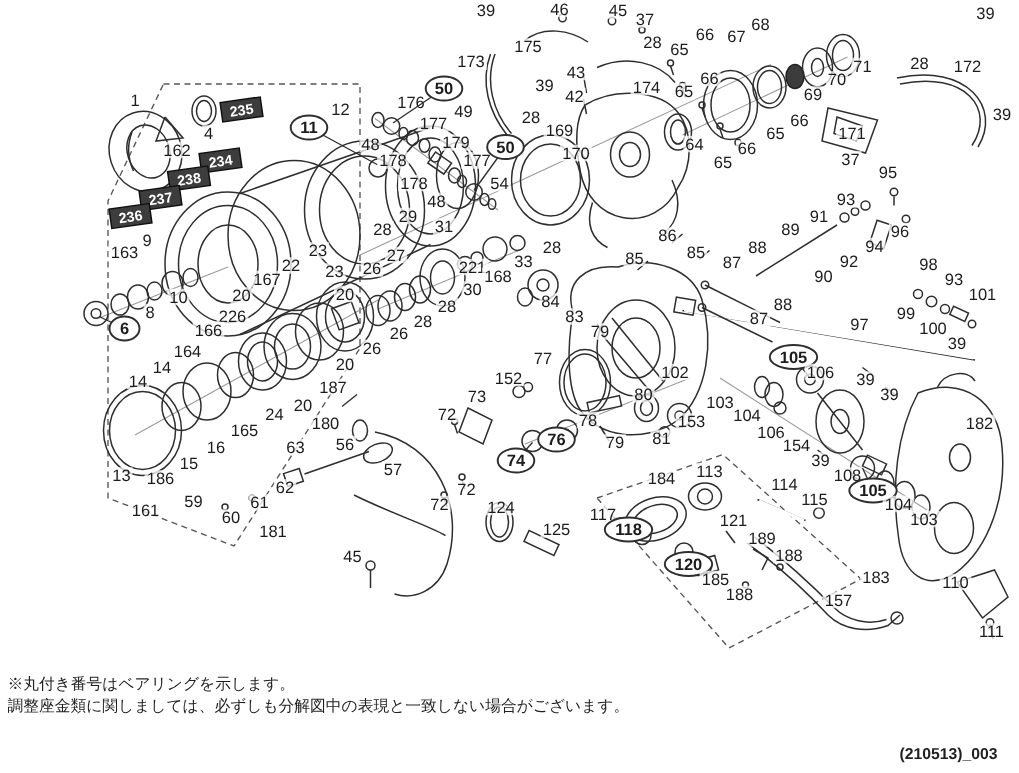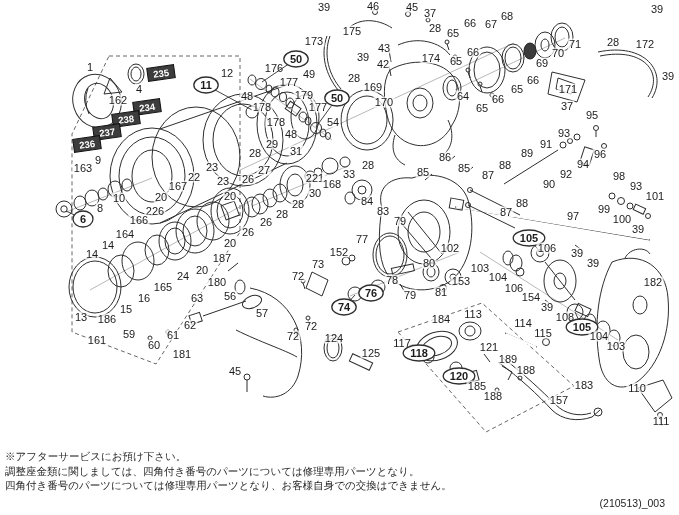--- a/index.html
+++ b/index.html
@@ -4,21 +4,21 @@
 <style>
   html,body{margin:0;padding:0;background:#fff;}
   body{width:679px;height:515px;position:relative;font-family:"Liberation Sans",sans-serif;overflow:hidden;}
   #stage{position:absolute;left:0;top:0;width:679px;height:445px;}
   svg{display:block;}
   .art{stroke:#2e2e2e;fill:none;stroke-width:1;}
   .thin{stroke:#9a9a9a;stroke-width:.7;}
   .dash{stroke:#555;stroke-width:.9;stroke-dasharray:4 3;fill:none;}
   .dark{fill:#3c3c3c;stroke:#222;}
   #footer{position:absolute;left:5px;top:449px;width:669px;color:#1f1f1f;font-size:10.5px;line-height:14.5px;}
-  #doc-code{position:absolute;right:14px;top:497px;font-size:10.5px;color:#1f1f1f;}
+  #doc-code{position:absolute;right:14px;top:497px;font-size:10.5px;color:#1f1f1f;font-weight:bold;}
 </style>
 </head>
 <body>
 
 <div id="stage">
 <svg width="679" height="445" viewBox="0 0 679 445" xmlns="http://www.w3.org/2000/svg">
 
   <g>
     <polygon class="dash" points="109,56 240,56 240,232 156,364 72,332 72,134"></polygon>
   </g>
@@ -1007,17 +1007,16 @@
         </g>
         <g>
           <rect x="650.4" y="415.5" width="21.200000000000003" height="11" fill="#ffffff" fill-opacity="0.75"></rect>
           <text x="661" y="424.8" text-anchor="middle" font-family="&quot;Liberation Sans&quot;, sans-serif" font-size="11" font-weight="500" fill="#1c1c1c">111</text>
         </g>
       </g>
 </svg>
 </div>
 
 <div id="footer">
-    <div>※アフターサービスにお預け下さい。</div>
-    <div>調整座金類に関しましては、四角付き番号のパーツについては修理専用パーツとなり。</div>
-    <div>四角付き番号のパーツについては修理専用パーツとなり、お客様自身での交換はできません。</div>
+    <div>※丸付き番号はベアリングを示します。</div>
+    <div>調整座金類に関しましては、必ずしも分解図中の表現と一致しない場合がございます。</div>
   </div>
 <div id="doc-code">(210513)_003</div>
 
 </body></html>

